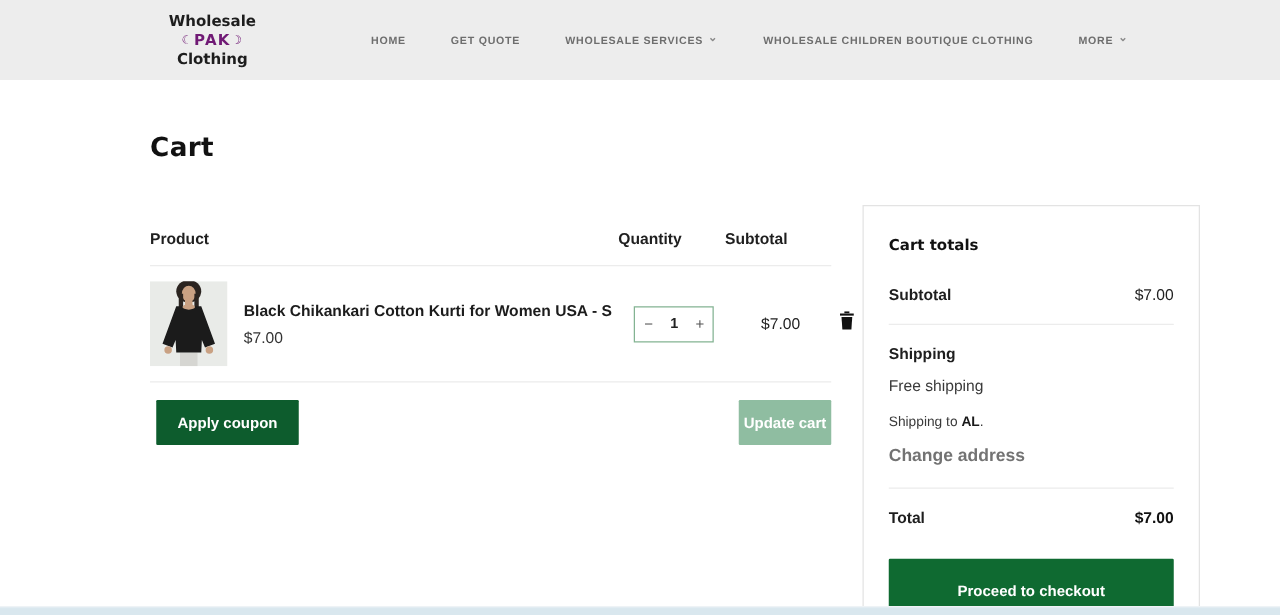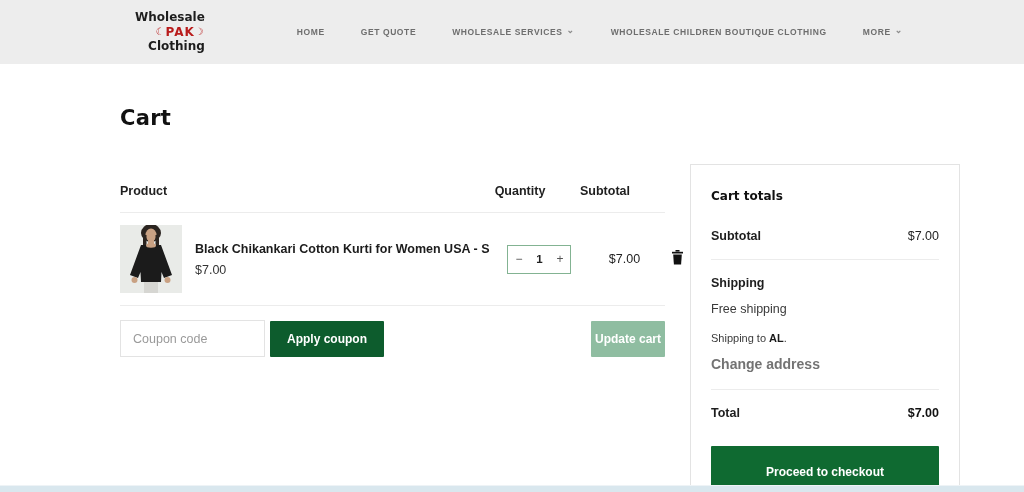--- a/index.html
+++ b/index.html
@@ -1,23 +1,23 @@
 <!DOCTYPE html>
 <html><head>
 <meta charset="utf-8">
 <style>
   * { margin:0; padding:0; box-sizing:border-box; }
   html,body { width:1024px; height:492px; overflow:hidden; background:#fff;
     font-family:"Liberation Sans", sans-serif; color:#222; }
 
   
   header { height:64px; background:#ededed; display:flex; align-items:center; position:relative; }
-  .logo { margin-left:135px; text-align:right; cursor:pointer;
+  .logo { margin-left:135px; text-align:center; cursor:pointer;
     font-family:"DejaVu Sans", sans-serif; font-weight:bold; font-size:12px; line-height:1.2; color:#1d1d1d; }
-  .logo .mid { color:#b91c1c; letter-spacing:1px; }
+  .logo .mid { color:#701a75; letter-spacing:1px; }
   .logo .crescent { font-size:10px; position:relative; top:-1px; }
   nav { display:flex; align-items:center; gap:36px; margin-left:92px;
     font-size:8.5px; font-weight:bold; letter-spacing:.6px; color:#6e6e6e; }
   .nav-item { display:flex; align-items:center; gap:4px; cursor:pointer; white-space:nowrap; }
   .chev { font-size:9px; color:#8a8a8a; line-height:0; position:relative; top:-2px; }
 
   
   main { padding-left:120px; padding-right:64px; }
   h1.page-title { margin-top:42px; font-family:"DejaVu Sans", sans-serif;
     font-weight:bold; font-size:21px; color:#111; letter-spacing:.3px; }
@@ -153,21 +153,20 @@
             <svg width="13" height="15" viewBox="0 0 13 15" xmlns="http://www.w3.org/2000/svg">
               <rect x="4.5" y="0" width="4" height="1.6" fill="#111"></rect>
               <rect x="1" y="1.8" width="11" height="1.7" fill="#111"></rect>
               <path d="M2.2,4.5 h8.6 l-0.7,10 h-7.2 Z" fill="#111"></path>
             </svg>
           </span>
         </div>
       </div>
 
       <div class="coupon-row">
-        <input class="coupon-input" type="text" placeholder="Coupon code" style="">
         <button class="btn btn-apply">Apply coupon</button>
         <button class="btn btn-update">Update cart</button>
       </div>
     </section>
 
     <aside class="totals">
       <h2>Cart totals</h2>
 
       <div class="t-row">
         <span class="t-label">Subtotal</span>

